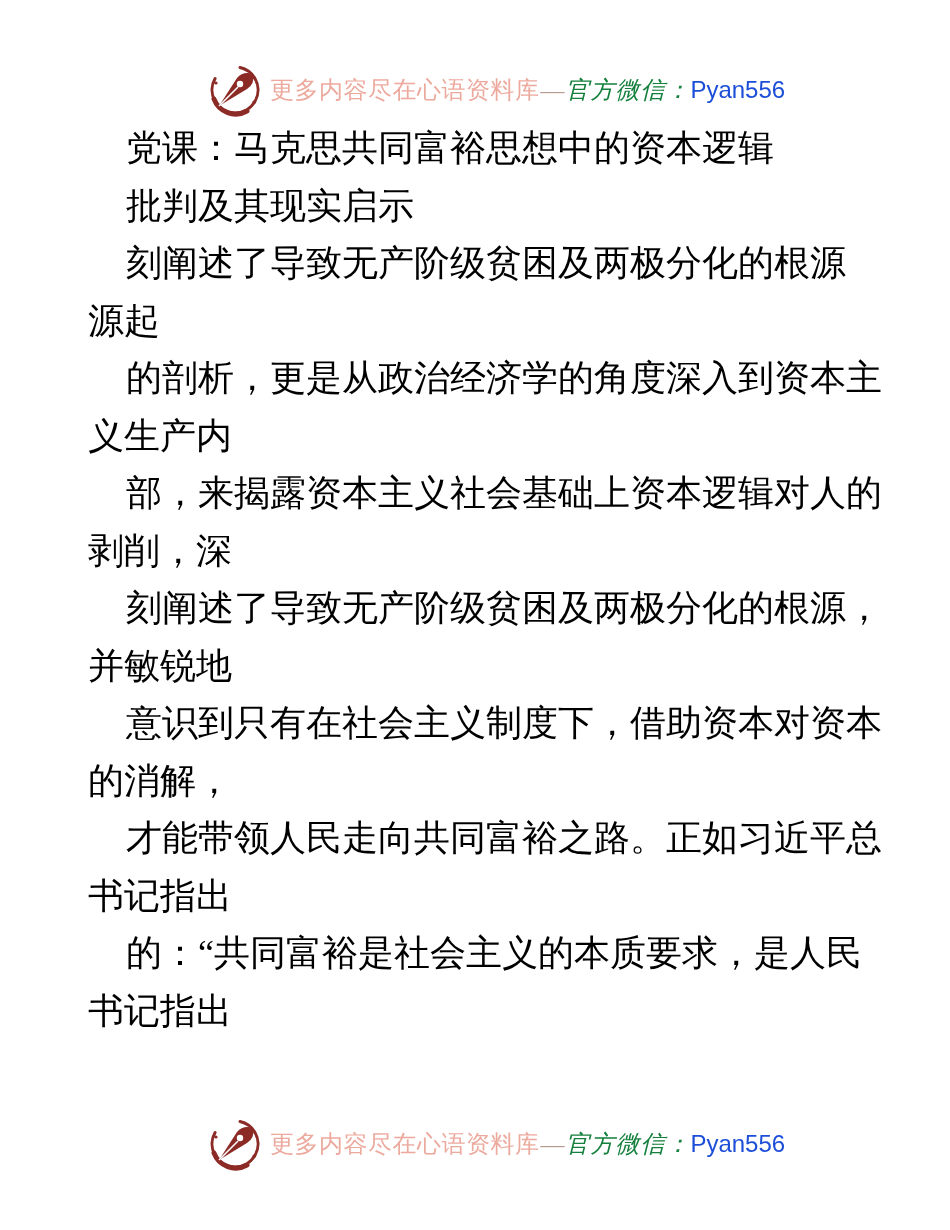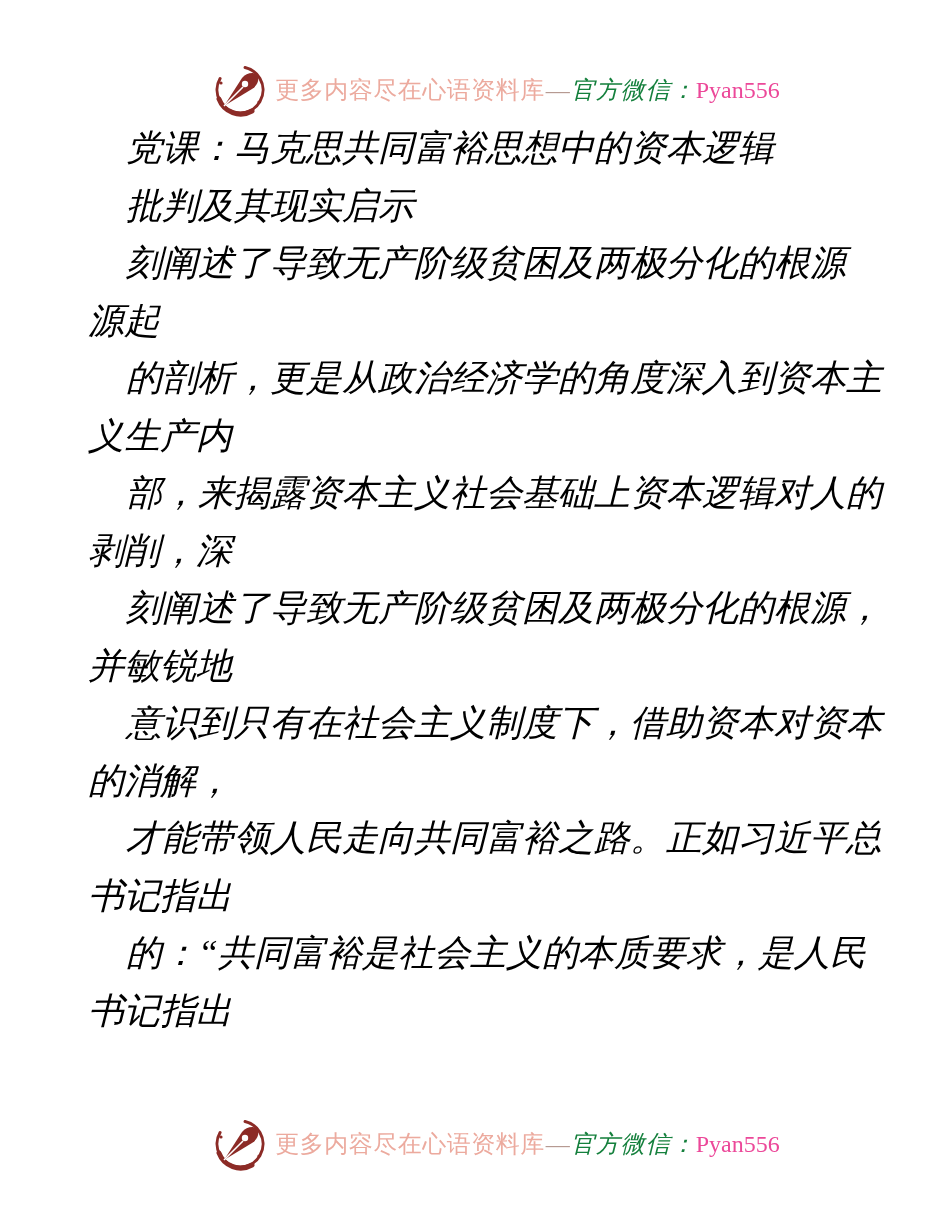--- a/index.html
+++ b/index.html
@@ -45,38 +45,37 @@
   .brand-dash {
     color: #b69a92;
     margin: 0 1px;
   }
   .brand-label {
     color: #15803d;
     font-style: italic;
     letter-spacing: 1px;
   }
   .brand-id {
-    color: #ec4899;
-    font-family: Liberation Serif, serif;
+    color: #1d4ed8;
+    font-family: Liberation Sans, sans-serif;
     margin-left: 0;
   }
   .content {
     position: absolute;
     top: 120px;
     left: 88px;
     right: 55px;
   }
   .line {
     font-size: 36px;
     line-height: 57.5px;
     height: 57.5px;
     color: #000000;
     white-space: nowrap;
     font-weight: normal;
-    font-style: italic;
   }
   .line.indent { padding-left: 38px; }
 </style>
 </head>
 <body>
 
 <div class="page">
 
   <div class="brandbar header">
     <span class="logo">

